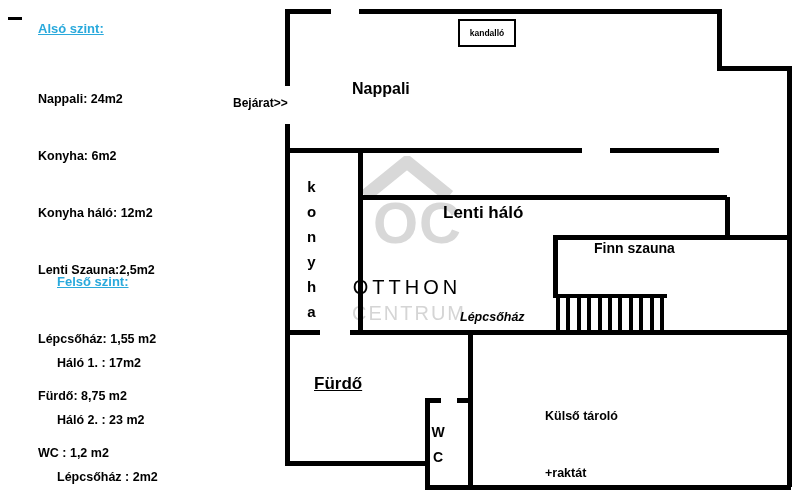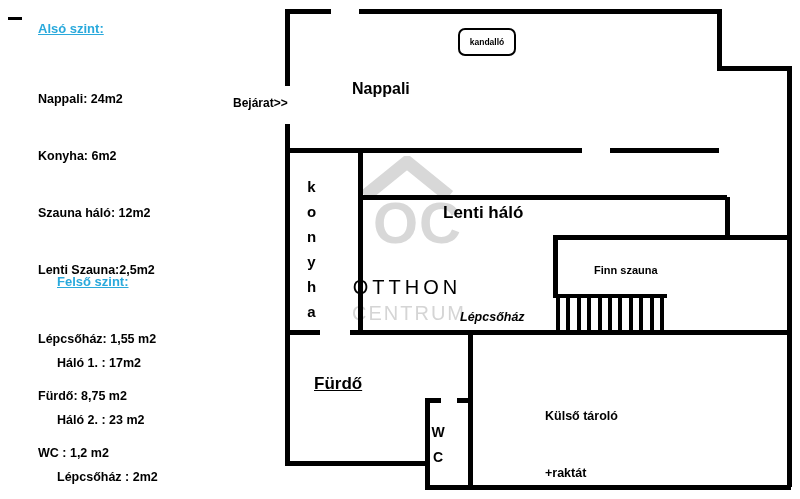--- a/index.html
+++ b/index.html
@@ -22,21 +22,21 @@
 </head>
 <body>
 
 <div class="abs" style="left:8px;top:17px;width:14px;height:3px;background:#000;"></div>
 
 <div class="legend-title" style="left:38px;top:10px;margin-top:11px;">Alsó szint:</div>
 
 <div class="legend-list" style="left:38px;top:52px;">
   <div>Nappali: 24m2</div>
   <div>Konyha: 6m2</div>
-  <div>Szauna háló: 12m2</div>
+  <div>Konyha háló: 12m2</div>
   <div>Lenti Szauna:2,5m2</div>
   <div class="gap-above">Lépcsőház: 1,55 m2</div>
   <div>Fürdő: 8,75 m2</div>
   <div>WC : 1,2 m2</div>
   
   
   
 </div>
 
 <div class="legend-title" style="left:57px;top:274px;">Felső szint:</div>
@@ -102,33 +102,33 @@
     <line x1="600" y1="298" x2="600" y2="330"></line>
     <line x1="610" y1="298" x2="610" y2="330"></line>
     <line x1="620" y1="298" x2="620" y2="330"></line>
     <line x1="631" y1="298" x2="631" y2="330"></line>
     <line x1="641" y1="298" x2="641" y2="330"></line>
     <line x1="652" y1="298" x2="652" y2="330"></line>
     <line x1="662" y1="298" x2="662" y2="330"></line>
   </g>
 </svg>
 
-<div class="kandallo-box" style="left:458px;top:28px;width:54px;height:24px;border-radius:7px;">
+<div class="kandallo-box" style="left:458px;top:19px;width:54px;height:24px;">
   <span>kandalló</span>
 </div>
 
 <div class="room-label" style="left:233px;top:96px;font-size:12px;">Bejárat&gt;&gt;</div>
 
 <div class="room-label" style="left:352px;top:80px;font-size:16px;">Nappali</div>
 
 <div class="room-label vert" style="left:303px;top:178px;font-size:15px;letter-spacing:8px;">konyha</div>
 
 <div class="room-label" style="left:443px;top:203px;font-size:17px;">Lenti háló</div>
 
-<div class="room-label" style="left:594px;top:264px;font-size:11px;">Finn szauna</div>
+<div class="room-label" style="left:594px;top:240px;font-size:14px;">Finn szauna</div>
 
 <div class="room-label" style="left:460px;top:310px;font-size:12.5px;font-style:italic;">Lépcsőház</div>
 
 <div class="room-label" style="left:314px;top:374px;font-size:17px;text-decoration:underline;">Fürdő</div>
 
 <div class="room-label vert" style="left:430px;top:424px;font-size:14px;letter-spacing:9px;">WC</div>
 
 <div class="room-label" style="left:545px;top:369px;font-size:12.5px;line-height:19px;">
   <div>Külső tároló</div>
   <div>+raktát</div>

